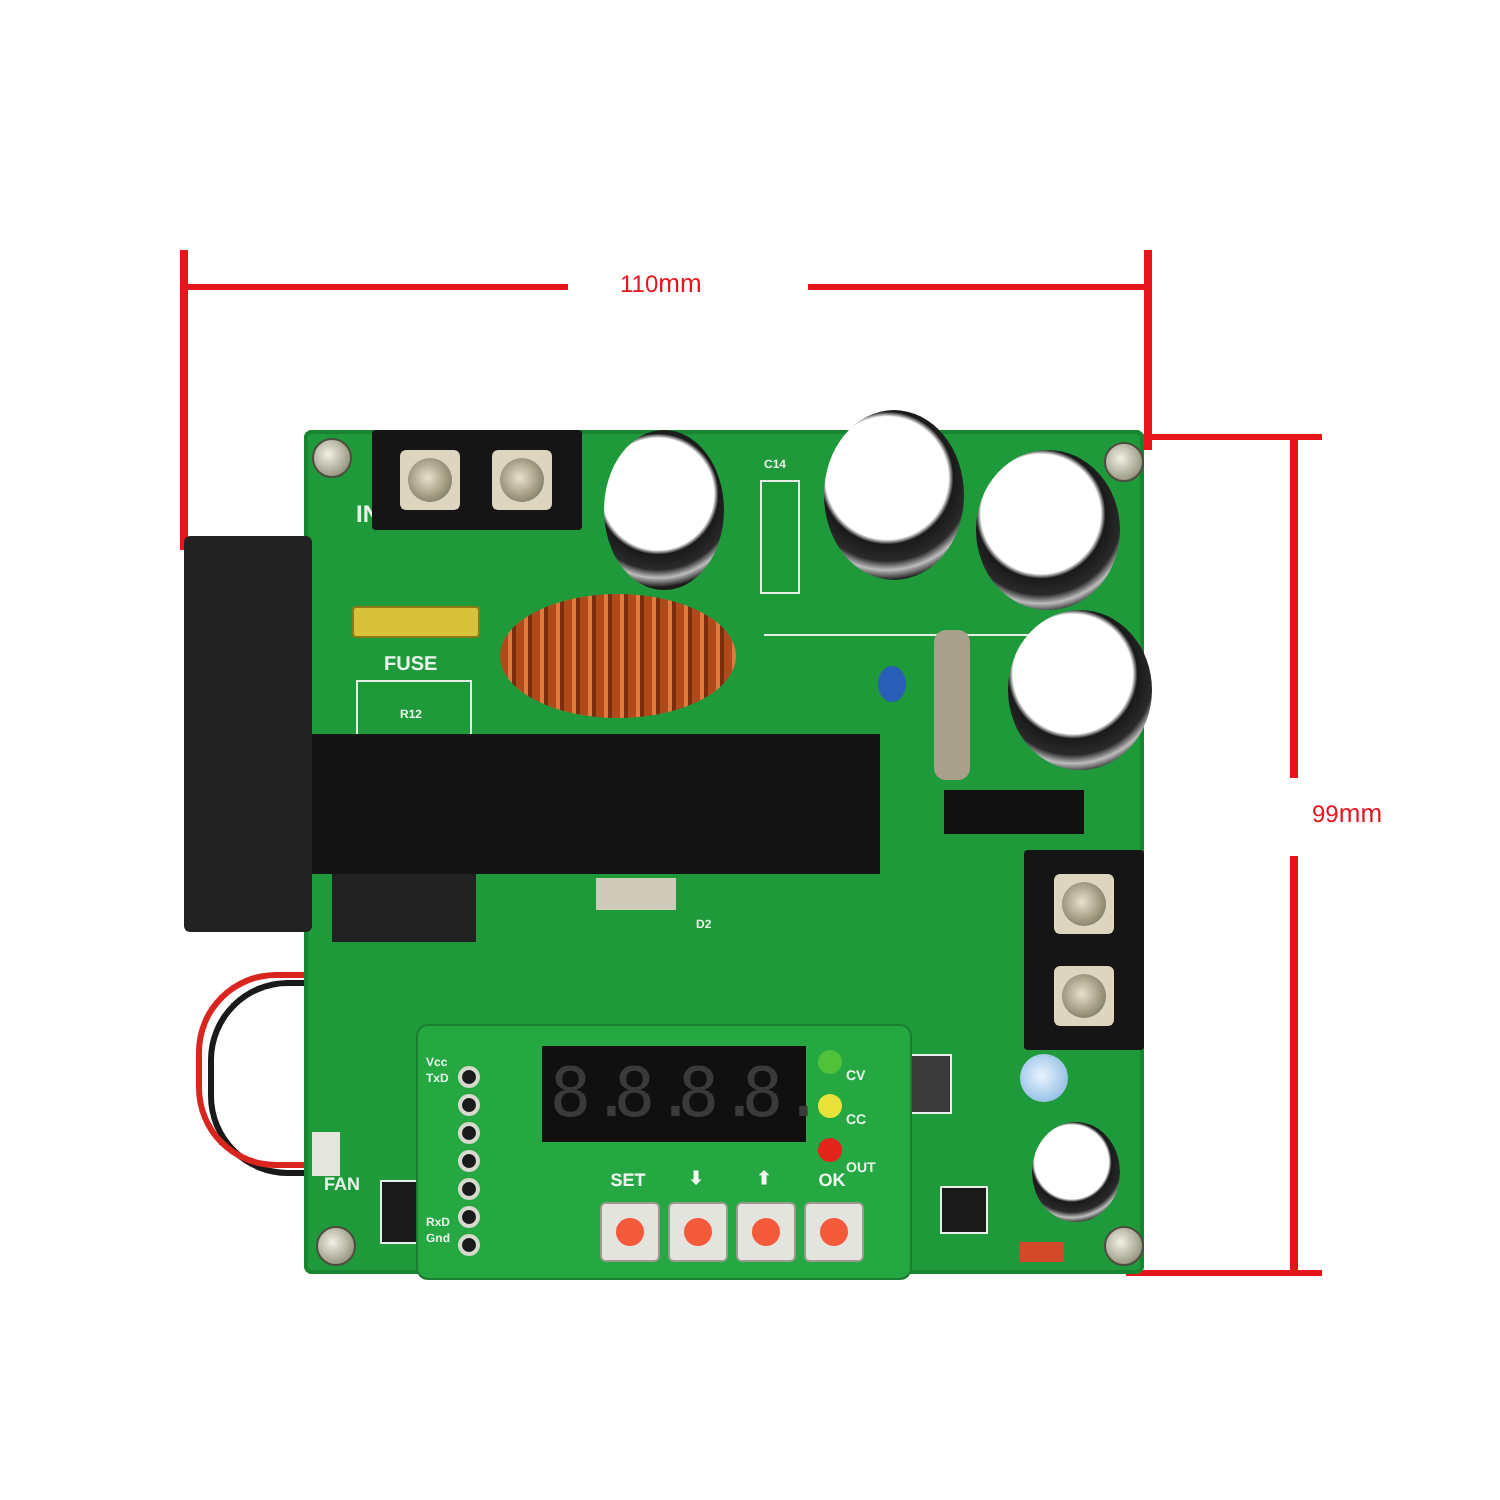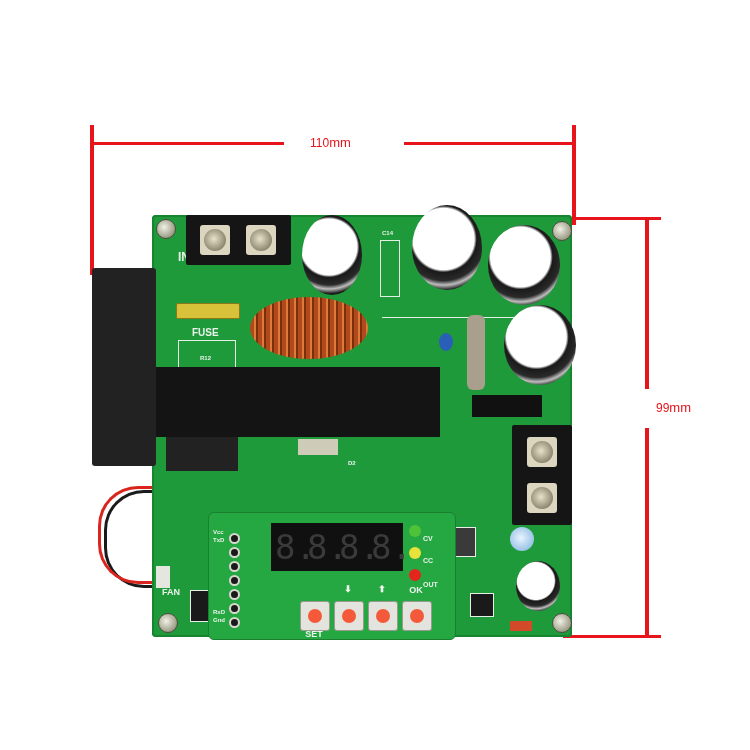--- a/index.html
+++ b/index.html
@@ -139,21 +139,21 @@
   <div class="silktext" style="left:4px; top:104px; font-size:6px;">Gnd</div>
 
   <div class="pin" style="left:20px; top:20px;"></div>
   <div class="pin" style="left:20px; top:34px;"></div>
   <div class="pin" style="left:20px; top:48px;"></div>
   <div class="pin" style="left:20px; top:62px;"></div>
   <div class="pin" style="left:20px; top:76px;"></div>
   <div class="pin" style="left:20px; top:90px;"></div>
   <div class="pin" style="left:20px; top:104px;"></div>
 
-  <div class="btnlabel" style="left:90px; top:72px;margin-top:44px;">SET</div>
+  <div class="btnlabel" style="left:90px; top:72px;">SET</div>
   <div class="btnlabel" style="left:124px; top:71px;">⬇</div>
   <div class="btnlabel" style="left:158px; top:71px;">⬆</div>
   <div class="btnlabel" style="left:192px; top:72px;">OK</div>
 
   <div class="btn" style="left:91px; top:88px;"></div>
   <div class="btn" style="left:125px; top:88px;"></div>
   <div class="btn" style="left:159px; top:88px;"></div>
   <div class="btn" style="left:193px; top:88px;"></div>
 </div>
 

